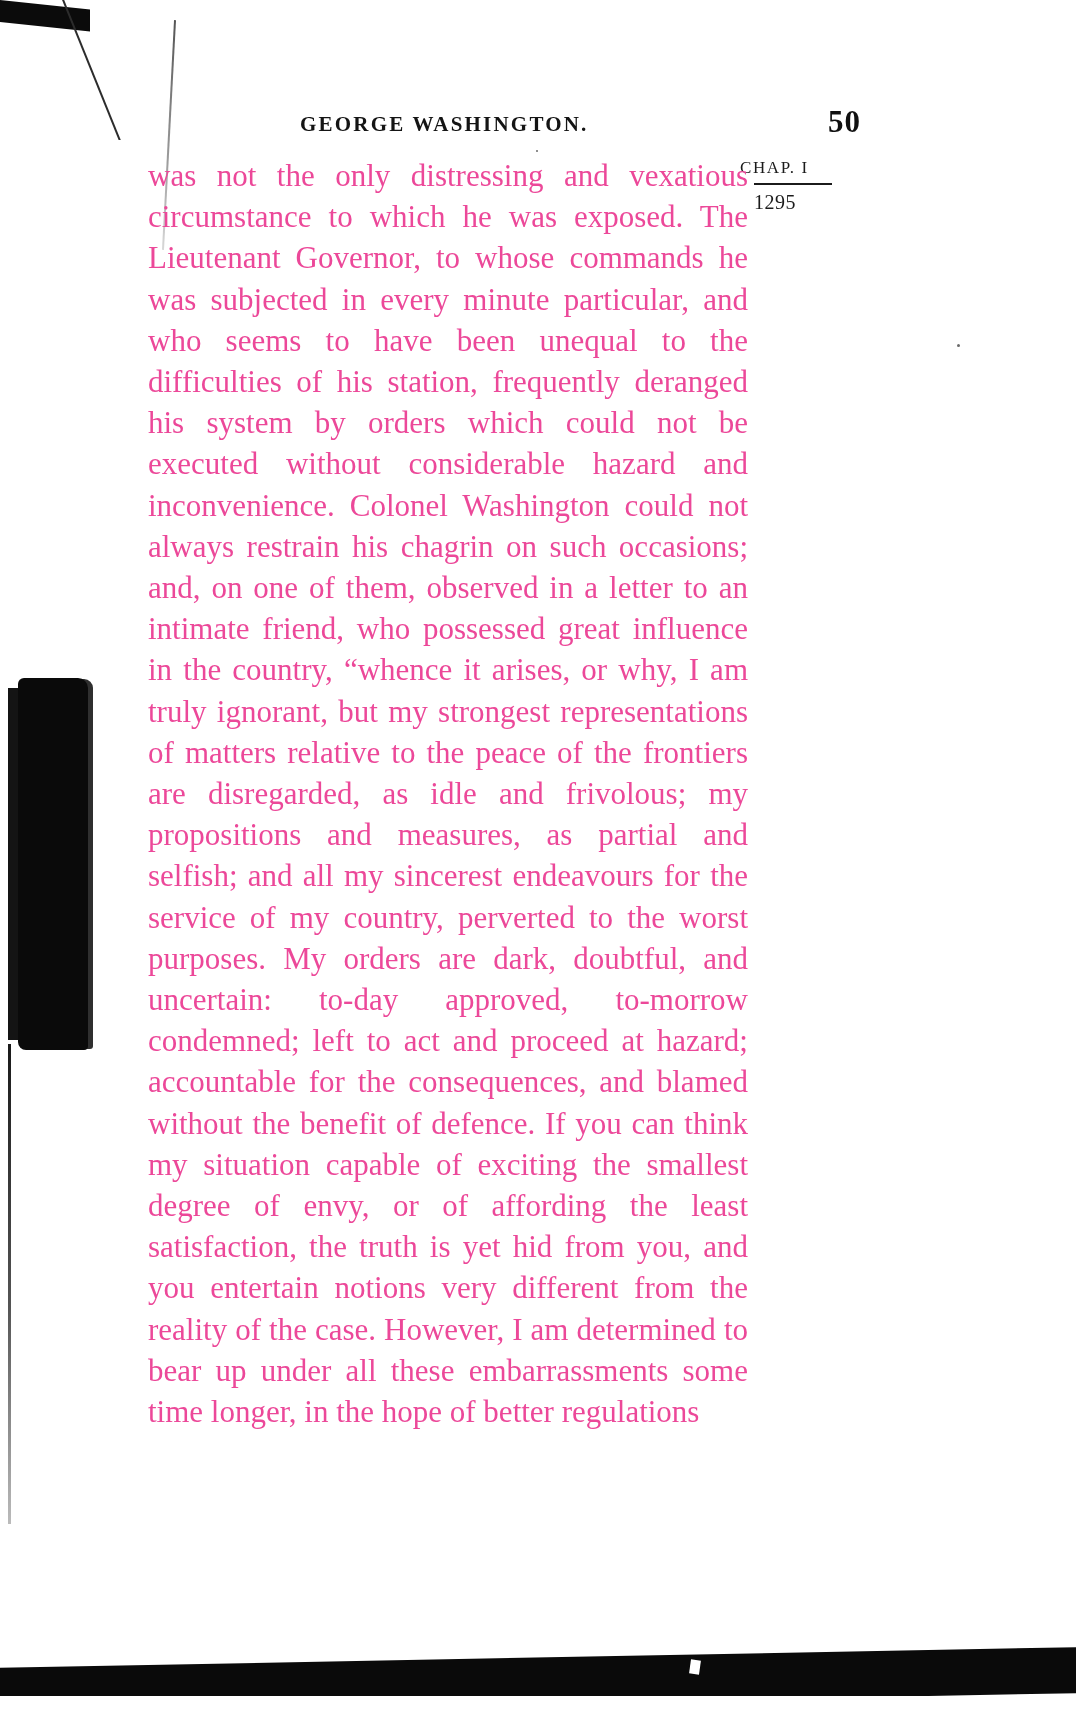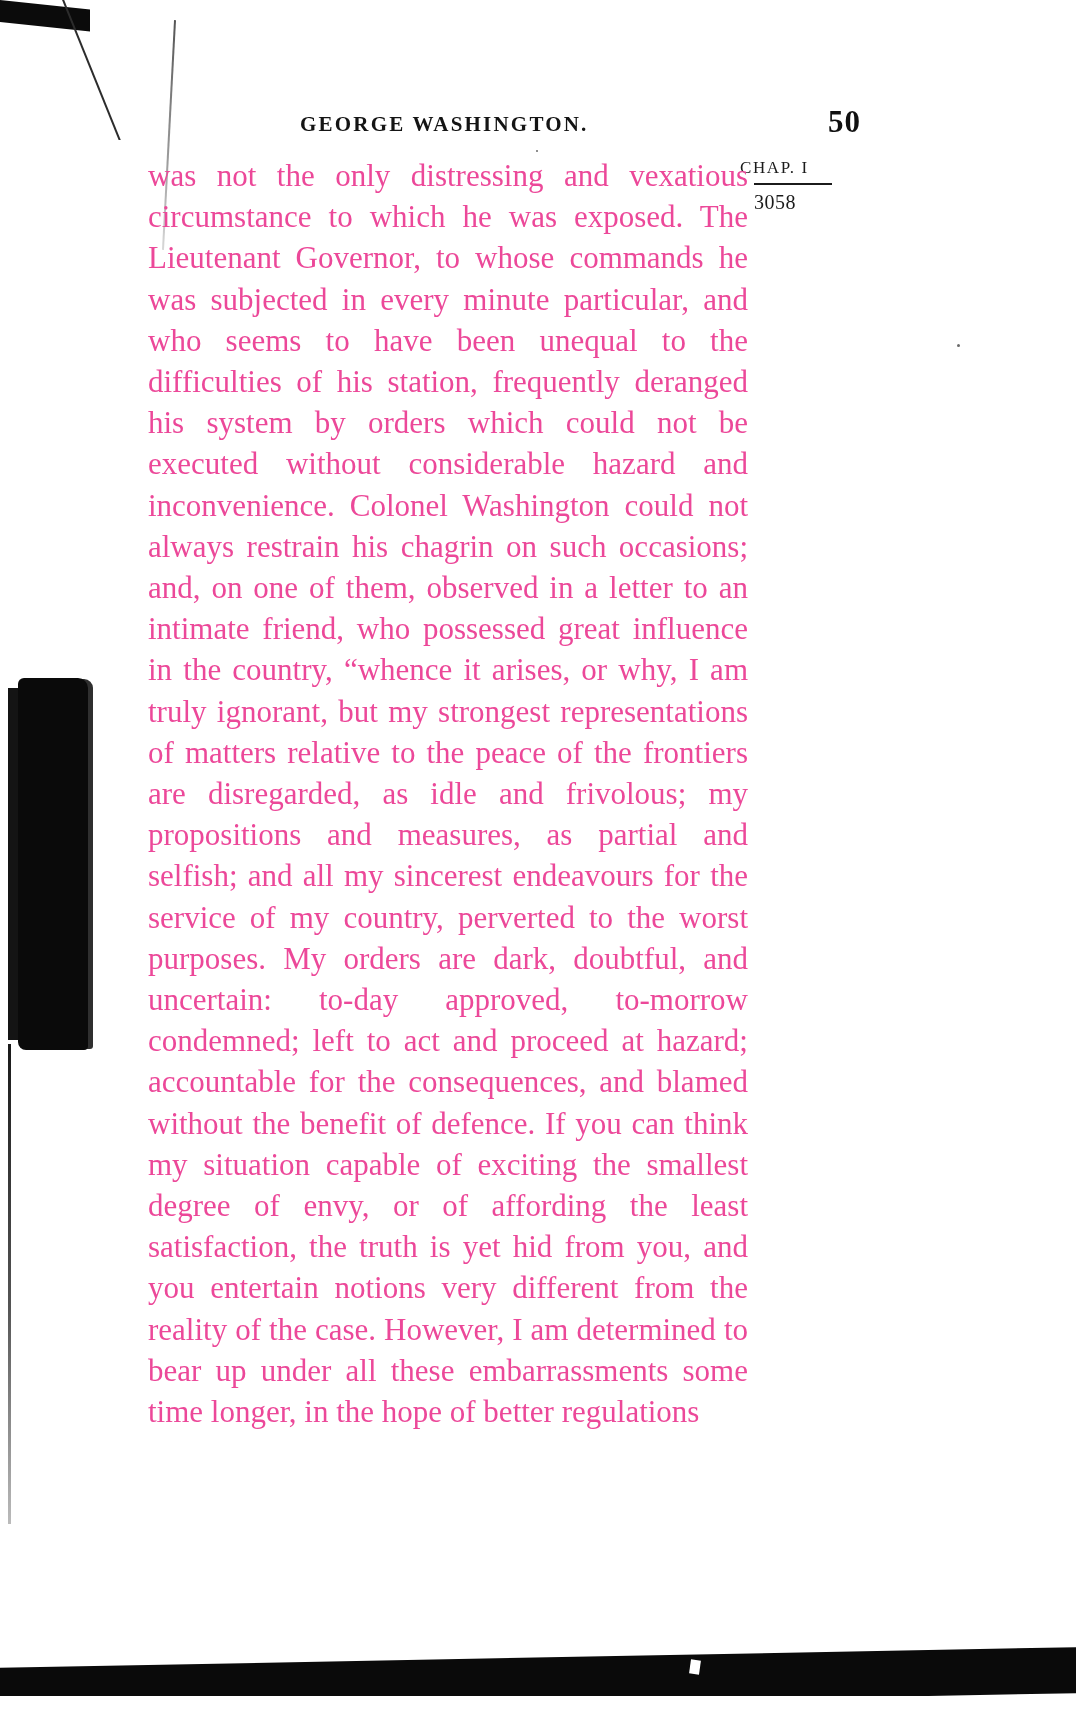--- a/index.html
+++ b/index.html
@@ -198,21 +198,21 @@
   <div class="dust-1"></div>
   <div class="dust-2"></div>
 
   <div class="running-head">GEORGE WASHINGTON.</div>
 
   <div class="folio">50</div>
 
   <div class="sidenote">
     <div class="chap">CHAP. I</div>
     <div class="rule"></div>
-    <div class="year">3058</div>
+    <div class="year">1295</div>
   </div>
 
   <div class="body-text">
     <p>was not the only distressing and vexatious circumstance to which he was exposed.  The Lieutenant Governor, to whose commands he was subjected in every minute particular, and who seems to have been unequal to the difficulties of his station, frequently deranged his system by orders which could not be executed without considerable hazard and inconvenience.  Colonel Washington could not always restrain his chagrin on such occasions; and, on one of them, observed in a letter to an intimate friend, who possessed great influence in the country, “whence it arises, or why, I am truly ignorant, but my strongest representations of matters relative to the peace of the frontiers are disregarded, as idle and frivolous; my propositions and measures, as partial and selfish; and all my sincerest endeavours for the service of my country, perverted to the worst purposes.  My orders are dark, doubtful, and uncertain: to-day approved, to-morrow condemned; left to act and proceed at hazard; accountable for the consequences, and blamed without the benefit of defence.  If you can think my situation capable of exciting the smallest degree of envy, or of affording the least satisfaction, the truth is yet hid from you, and you entertain notions very different from the reality of the case.  However, I am determined to bear up under all these embarrassments some time longer, in the hope of better regulations</p>
   </div>
 
   <div class="scan-edge-bottom"></div>
   <div class="scan-nick"></div>
   <div class="scan-edge-bottom-2"></div>
 </div>

